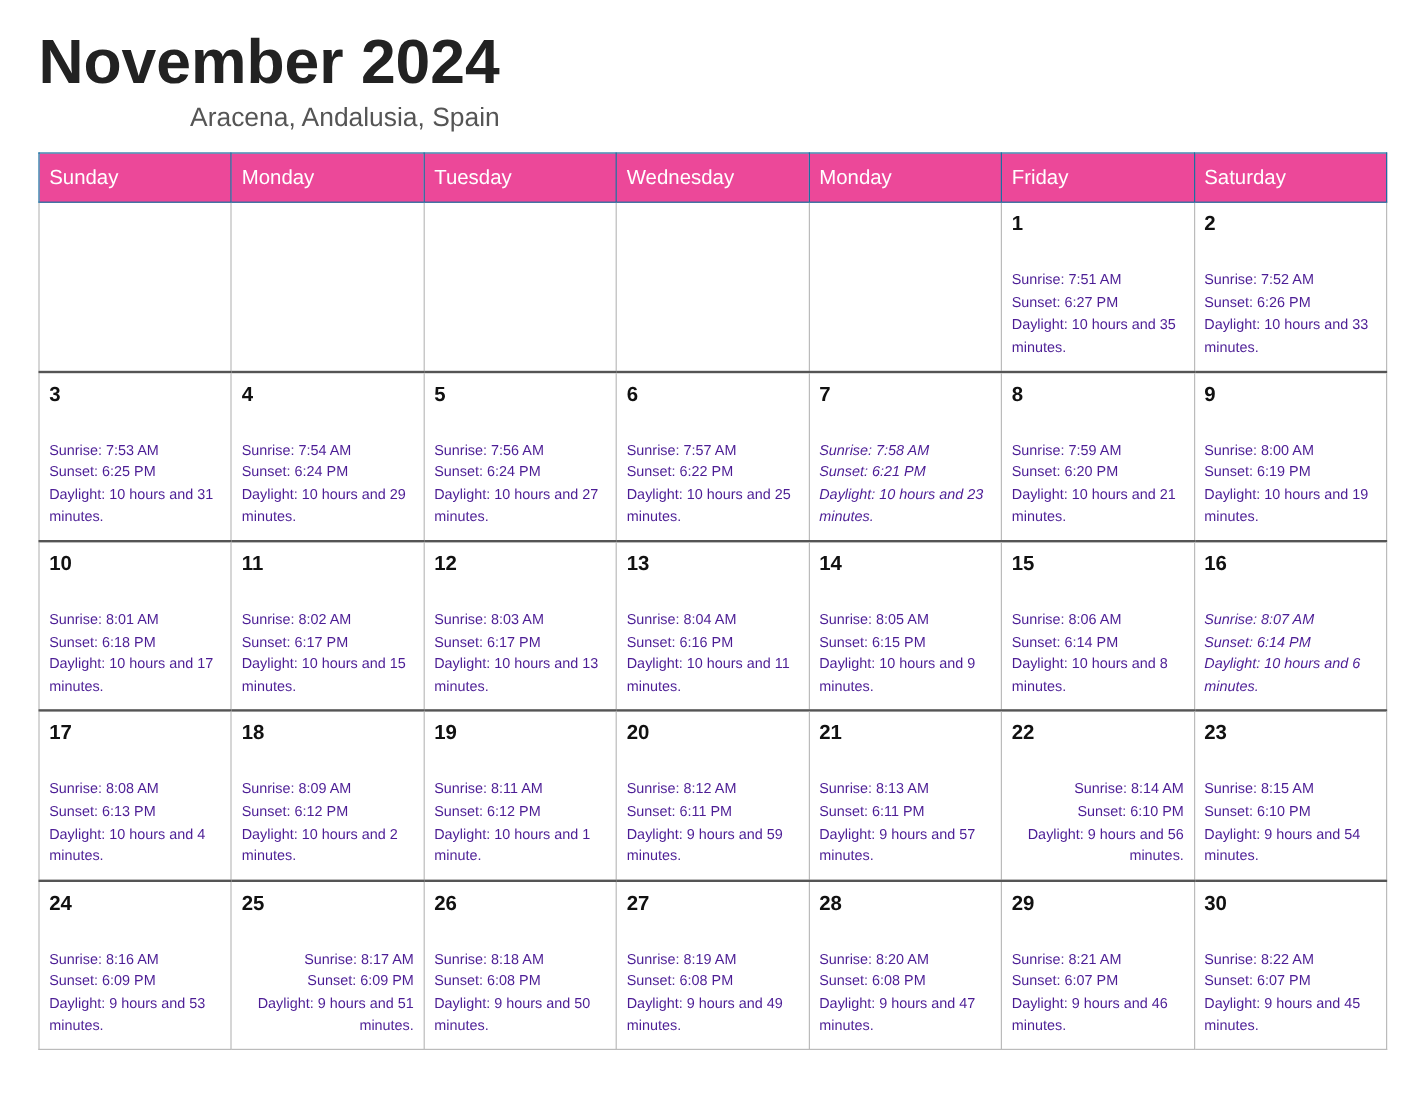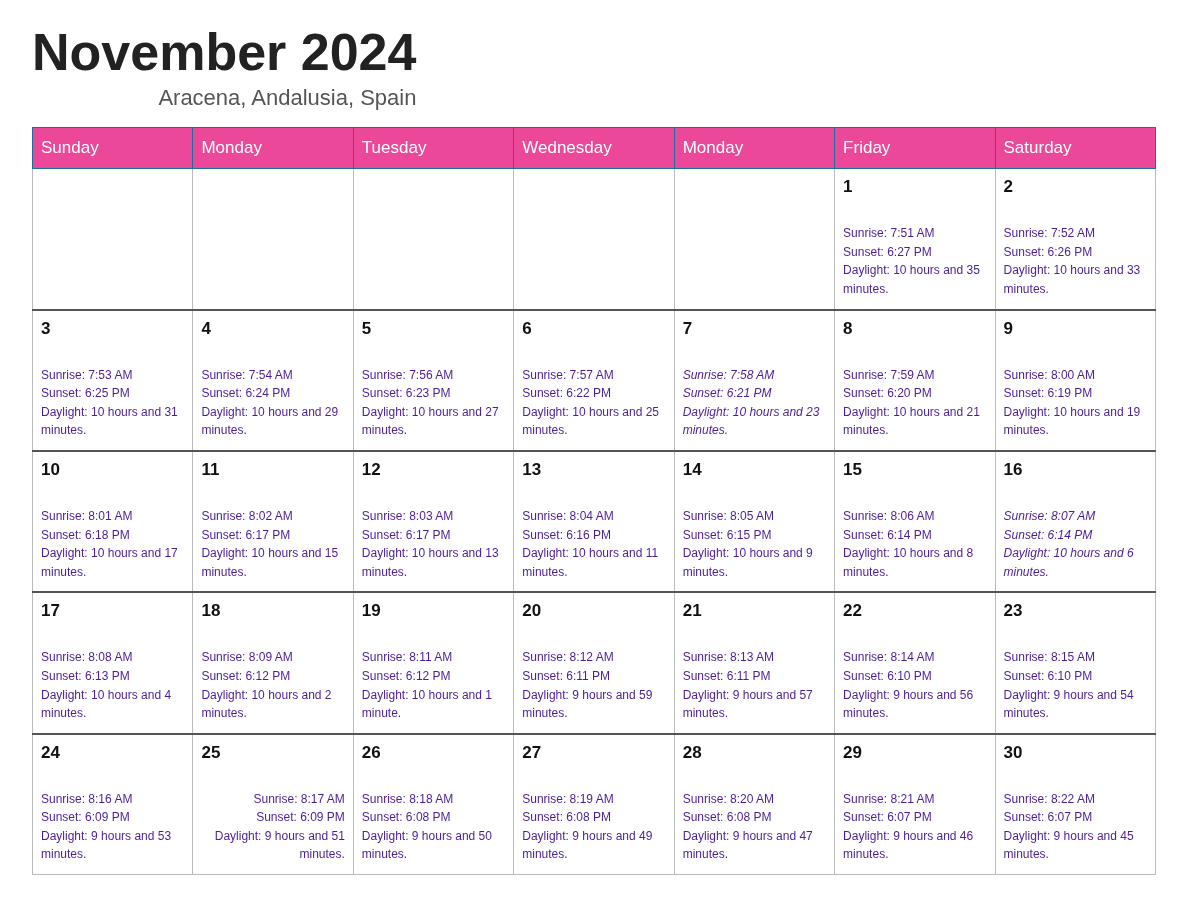--- a/index.html
+++ b/index.html
@@ -143,21 +143,21 @@
         </td>
         <td>
           <span class="day-number">4</span>
           <div class="day-info" style="white-space: pre-line;">Sunrise: 7:54 AM
 Sunset: 6:24 PM
 Daylight: 10 hours and 29 minutes.</div>
         </td>
         <td>
           <span class="day-number">5</span>
           <div class="day-info" style="white-space: pre-line;">Sunrise: 7:56 AM
-Sunset: 6:23 PM
+Sunset: 6:24 PM
 Daylight: 10 hours and 27 minutes.</div>
         </td>
         <td>
           <span class="day-number">6</span>
           <div class="day-info" style="white-space: pre-line;">Sunrise: 7:57 AM
 Sunset: 6:22 PM
 Daylight: 10 hours and 25 minutes.</div>
         </td>
         <td>
           <span class="day-number">7</span>
@@ -248,21 +248,21 @@
 Daylight: 9 hours and 59 minutes.</div>
         </td>
         <td>
           <span class="day-number">21</span>
           <div class="day-info" style="white-space: pre-line;">Sunrise: 8:13 AM
 Sunset: 6:11 PM
 Daylight: 9 hours and 57 minutes.</div>
         </td>
         <td>
           <span class="day-number">22</span>
-          <div class="day-info" style="white-space: pre-line;">Sunrise: 8:14 AM
+          <div class="day-info" style="white-space: pre-line; text-align: right;">Sunrise: 8:14 AM
 Sunset: 6:10 PM
 Daylight: 9 hours and 56 minutes.</div>
         </td>
         <td>
           <span class="day-number">23</span>
           <div class="day-info" style="white-space: pre-line;">Sunrise: 8:15 AM
 Sunset: 6:10 PM
 Daylight: 9 hours and 54 minutes.</div>
         </td>
       </tr>

